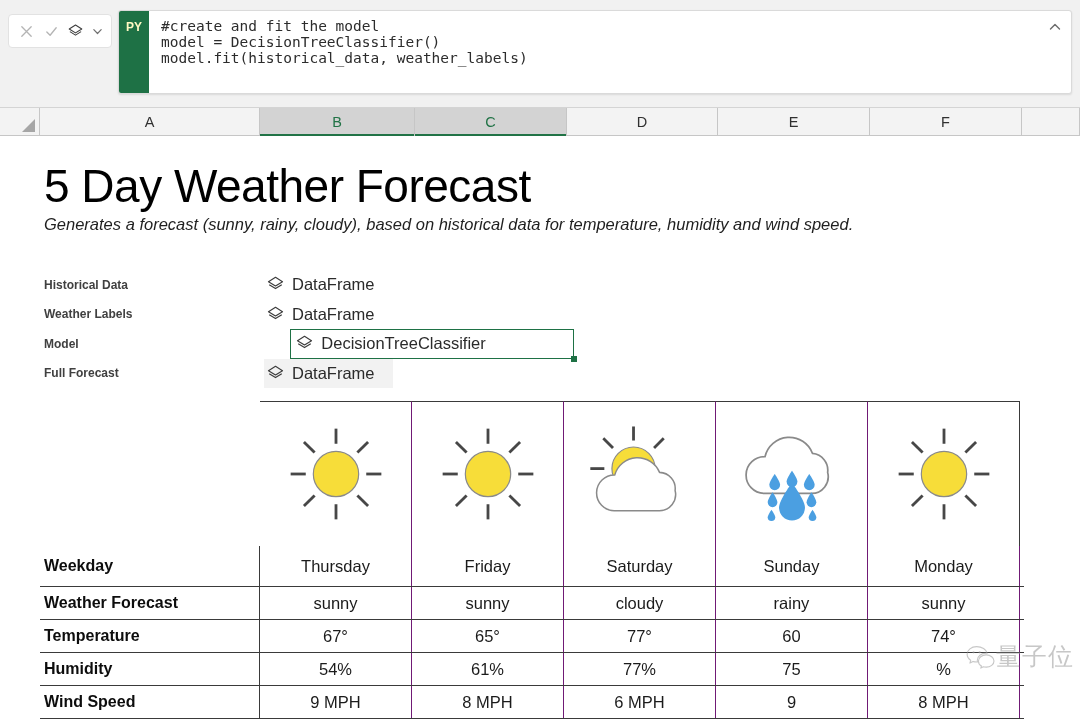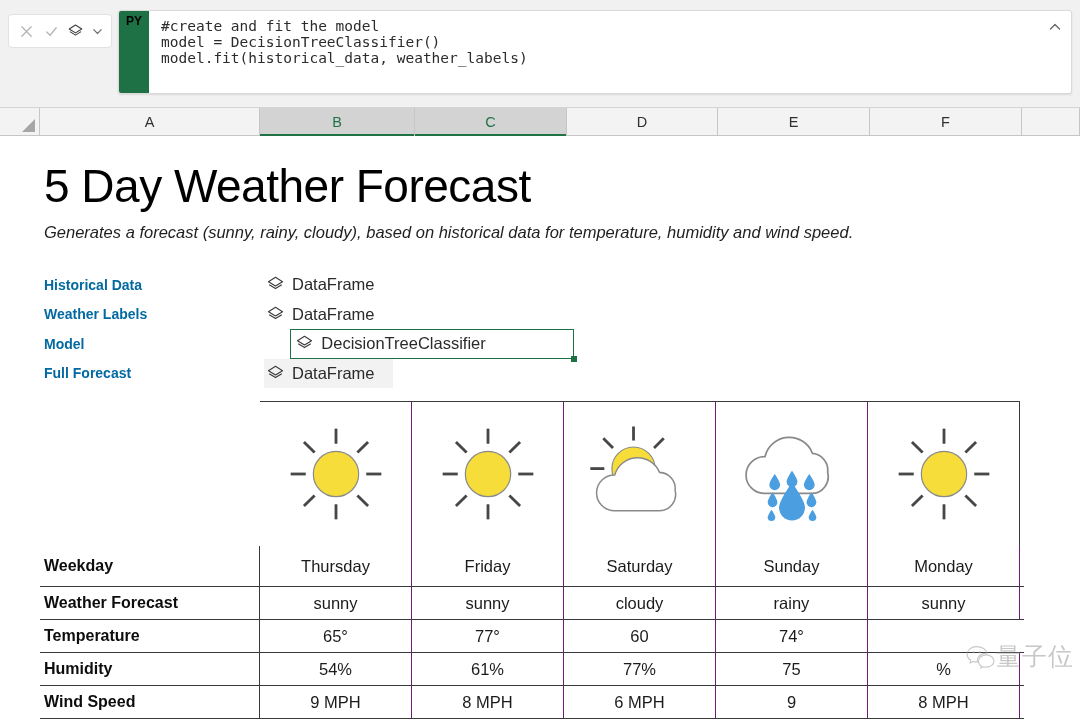--- a/index.html
+++ b/index.html
@@ -60,27 +60,27 @@
     border: 1px solid #dadada;
     border-radius: 3px;
     box-shadow: 0 1px 2px rgba(0,0,0,0.10);
     overflow: hidden;
   }
   .py-badge {
     position: absolute;
     left: 0; top: 0;
     width: 30px; height: 100%;
     background: #1e7145;
-    color: #000000;
+    color: #fef9c3;
     font-size: 12px;
     font-weight: bold;
     display: flex;
     align-items: flex-start;
     justify-content: center;
-    padding-top: 3px;
+    padding-top: 9px;
     font-family: "Liberation Sans", sans-serif;
   }
   .py-code {
     position: absolute;
     left: 42px; top: 7px;
     right: 30px;
     font-family: "DejaVu Sans Mono", monospace;
     font-size: 14.5px;
     line-height: 16px;
     color: #2c2c2c;
@@ -163,40 +163,39 @@
     font-family: "Liberation Sans", sans-serif;
     margin-top: 12px;
   }
 
   .subtitle {
     position: absolute;
     left: 44px; top: 79px;
     font-size: 16.5px;
     font-style: italic;
     color: #1f1f1f;
-    margin-top: 8px;
   }
 
   
   .params {
     position: absolute;
     left: 44px; top: 134px;
     width: 530px;
   }
   .param-row {
     position: relative;
     height: 29.5px;
     display: flex;
     align-items: center;
   }
   .param-label {
     width: 220px;
-    font-size: 14px;
+    font-size: 12px;
     font-weight: bold;
-    color: #0369a1;
+    color: #404040;
   }
   .param-value-cell {
     position: relative;
     display: flex;
     align-items: center;
     height: 29.5px;
     padding-left: 2px;
   }
   .param-value-cell.shaded { background: #f2f2f2; padding-right: 18px; }
   .param-value-cell.selected {
@@ -499,20 +498,21 @@
         <div class="ft-label-cell">Weather Forecast</div>
         <div class="ft-cell" style="width:152px">sunny</div>
         <div class="ft-cell" style="width:152px">sunny</div>
         <div class="ft-cell" style="width:152px">cloudy</div>
         <div class="ft-cell" style="width:152px">rainy</div>
         <div class="ft-cell" style="width:152px">sunny</div>
       </div>
 
       <div class="ft-row data-row">
         <div class="ft-label-cell">Temperature</div>
+        <div class="ft-cell" style="width:152px">67°</div>
         <div class="ft-cell" style="width:152px">65°</div>
         <div class="ft-cell" style="width:152px">77°</div>
         <div class="ft-cell" style="width:152px">60</div>
         <div class="ft-cell" style="width:152px">74°</div>
       </div>
 
       <div class="ft-row data-row">
         <div class="ft-label-cell">Humidity</div>
         <div class="ft-cell" style="width:152px">54%</div>
         <div class="ft-cell" style="width:152px">61%</div>

